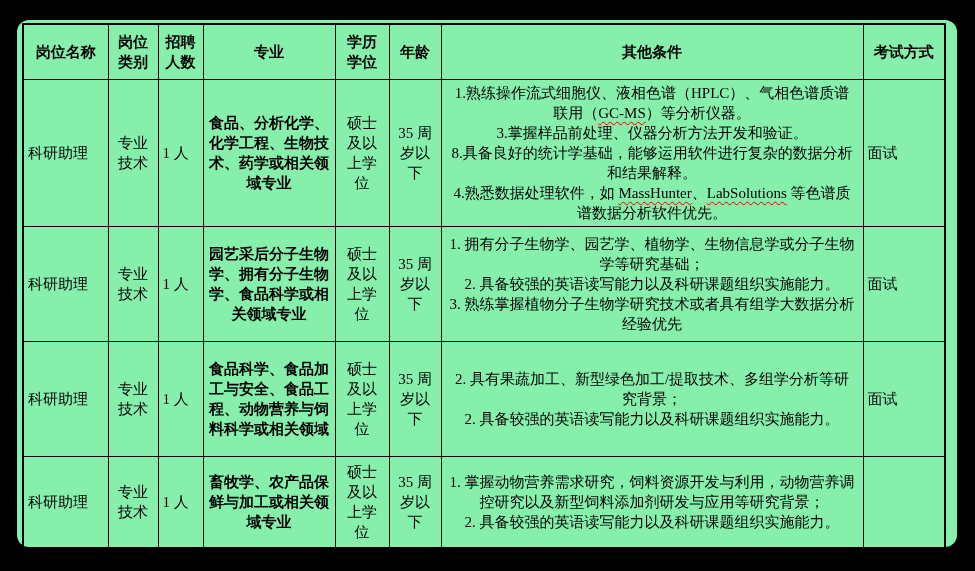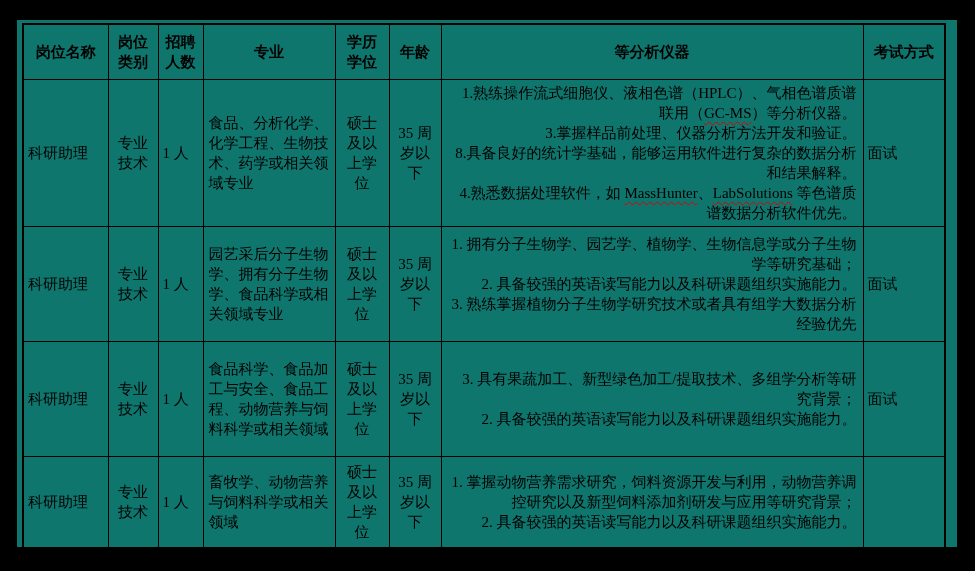--- a/index.html
+++ b/index.html
@@ -4,21 +4,22 @@
 <style>
   html,body{margin:0;padding:0;}
   body{
     width:975px;height:571px;position:relative;
     background:#000;
     font-family:"Liberation Serif", serif;
     color:#000;
   }
   .page{
     position:absolute;left:17px;top:20px;width:940px;height:527px;
-    background:#0f766e;
+    background:#86efac;
+    border-radius:12px;
   }
   table.recruit{
     position:absolute;left:5px;top:3px;width:922px;
     border-collapse:collapse;table-layout:fixed;
     border:2px solid #000;
   }
   th,td{
     border:1px solid #000;
     font-size:15px;line-height:20px;
     vertical-align:middle;
@@ -29,22 +30,22 @@
   thead th{
     font-weight:bold;text-align:center;white-space:pre-line;
     height:50px;padding:2px 2px;
   }
   tbody tr:nth-child(1){height:147px;}
   tbody tr:nth-child(2){height:115px;}
   tbody tr:nth-child(3){height:115px;}
   tbody tr:nth-child(4){height:92px;}
   td.center{text-align:left;}
   td.preline{white-space:pre-line;text-align:center;}
-  td.major{text-align:left;padding:2px 5px;}
-  td.conditions{text-align:right;padding:3px 6px;}
+  td.major{text-align:center;padding:2px 5px;font-weight:bold;}
+  td.conditions{text-align:center;padding:3px 6px;}
   td.conditions .cond-item{display:block;}
   .sp{
     text-decoration-line:underline;
     text-decoration-style:wavy;
     text-decoration-color:#e00000;
     text-decoration-thickness:1px;
     text-decoration-skip-ink:none;
     text-underline-offset:3px;
   }
 </style>
@@ -67,21 +68,21 @@
       <tr>
         <th>岗位名称</th>
         <th>岗位
 类别</th>
         <th>招聘
 人数</th>
         <th>专业</th>
         <th>学历
 学位</th>
         <th>年龄</th>
-        <th>等分析仪器</th>
+        <th>其他条件</th>
         <th>考试方式</th>
       </tr>
     </thead>
     <tbody id="table-body">
         <tr>
           <td class="center">科研助理</td>
           <td class="preline">专业
 技术</td>
           <td class="center">1 人</td>
           <td class="major">食品、分析化学、化学工程、生物技术、药学或相关领域专业</td>
@@ -127,31 +128,31 @@
           <td class="center">1 人</td>
           <td class="major">食品科学、食品加工与安全、食品工程、动物营养与饲料科学或相关领域</td>
           <td class="preline">硕士
 及以
 上学
 位</td>
           <td class="preline">35 周
 岁以
 下</td>
           <td class="conditions">
-            <div class="cond-item">3. 具有果蔬加工、新型绿色加工/提取技术、多组学分析等研究背景；</div>
+            <div class="cond-item">2. 具有果蔬加工、新型绿色加工/提取技术、多组学分析等研究背景；</div>
             <div class="cond-item">2. 具备较强的英语读写能力以及科研课题组织实施能力。</div>
           </td>
           <td class="center">面试</td>
         </tr>
         <tr>
           <td class="center">科研助理</td>
           <td class="preline">专业
 技术</td>
           <td class="center">1 人</td>
-          <td class="major">畜牧学、动物营养与饲料科学或相关领域</td>
+          <td class="major">畜牧学、农产品保鲜与加工或相关领域专业</td>
           <td class="preline">硕士
 及以
 上学
 位</td>
           <td class="preline">35 周
 岁以
 下</td>
           <td class="conditions">
             <div class="cond-item">1. 掌握动物营养需求研究，饲料资源开发与利用，动物营养调控研究以及新型饲料添加剂研发与应用等研究背景；</div>
             <div class="cond-item">2. 具备较强的英语读写能力以及科研课题组织实施能力。</div>

